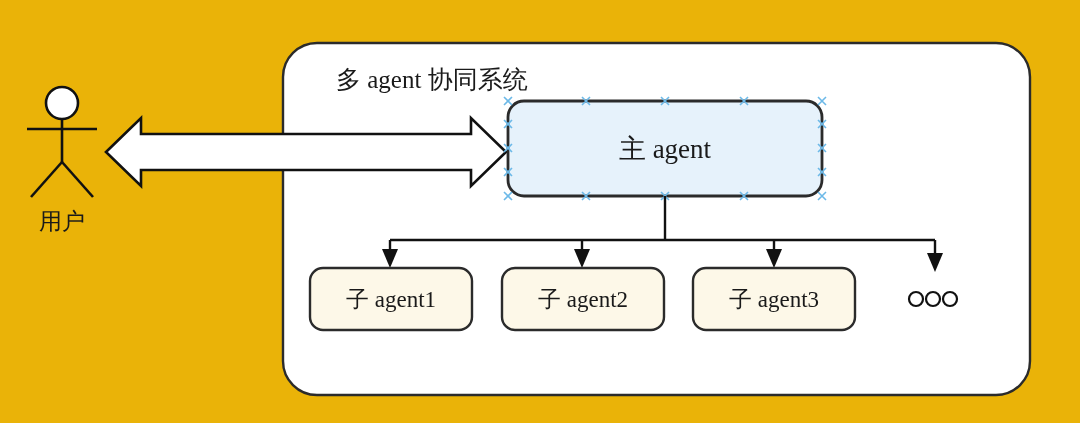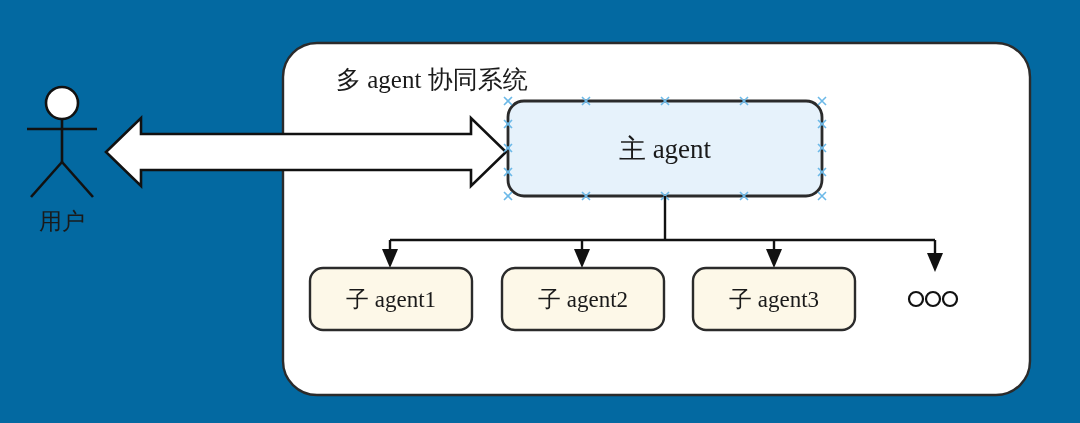--- a/index.html
+++ b/index.html
@@ -7,21 +7,21 @@
     padding: 0;
     background: #ffffff;
   }
   body {
     font-family: "Liberation Serif", "DejaVu Serif", serif;
   }
   #canvas {
     position: relative;
     width: 1080px;
     height: 423px;
-    background: #0369a1;
+    background: #eab308;
     overflow: hidden;
   }
   #diagram-svg {
     position: absolute;
     left: 0;
     top: 0;
     width: 1080px;
     height: 423px;
   }
   .node-text {

